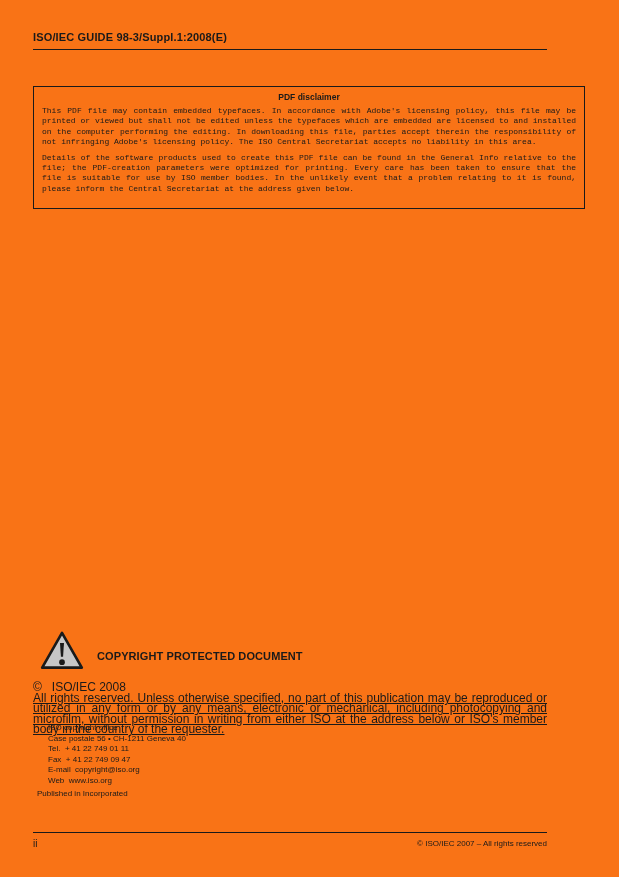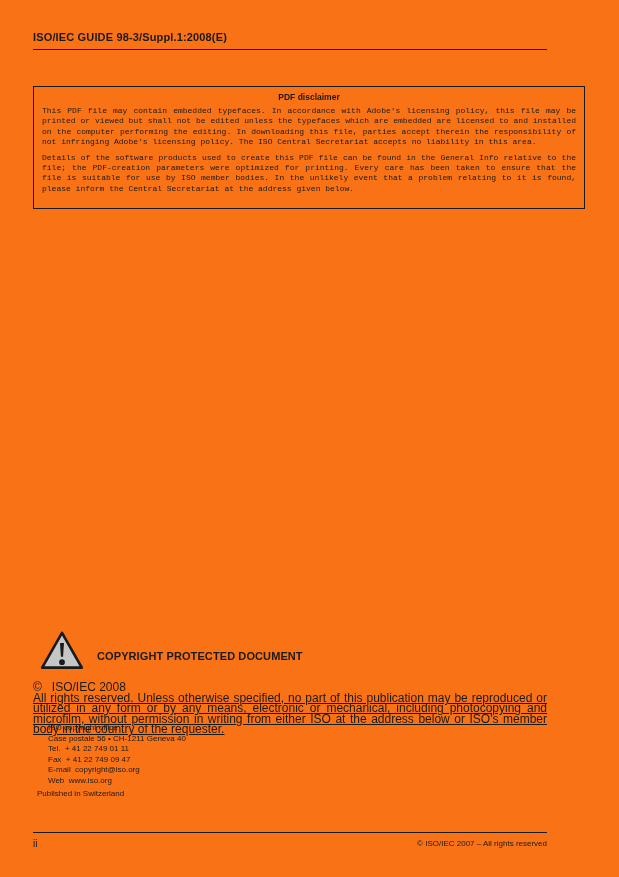--- a/index.html
+++ b/index.html
@@ -155,19 +155,19 @@
 
   <div class="address-block">
     <div>ISO copyright office</div>
     <div>Case postale 56 • CH-1211 Geneva 40</div>
     <div>Tel.&nbsp;&nbsp;+ 41 22 749 01 11</div>
     <div>Fax&nbsp;&nbsp;+ 41 22 749 09 47</div>
     <div>E-mail&nbsp;&nbsp;copyright@iso.org</div>
     <div>Web&nbsp;&nbsp;www.iso.org</div>
   </div>
 
-  <div class="published">Published in Switzerland</div>
+  <div class="published">Published in Incorporated</div>
 
   <div class="footer-rule"></div>
   <div class="page-number">ii</div>
   <div class="footer-copyright">© ISO/IEC 2007 – All rights reserved</div>
 
 </div>
 
 </body></html>

